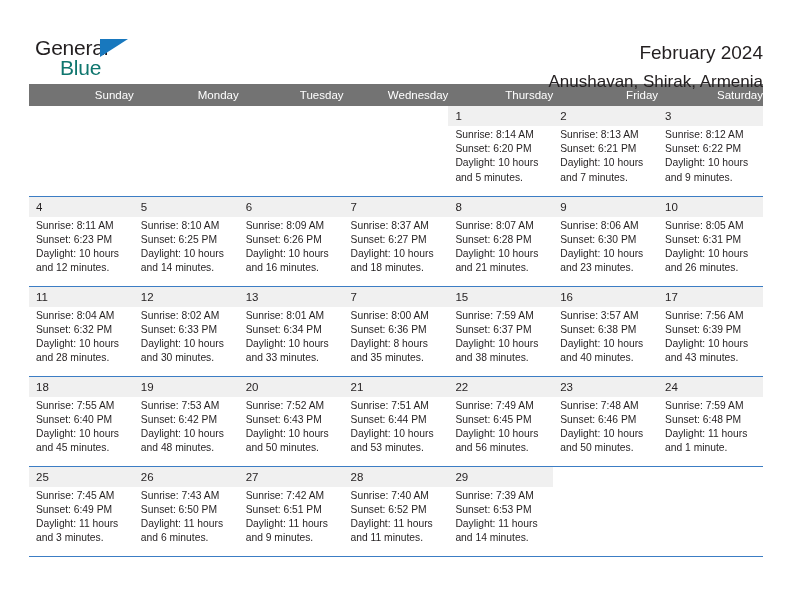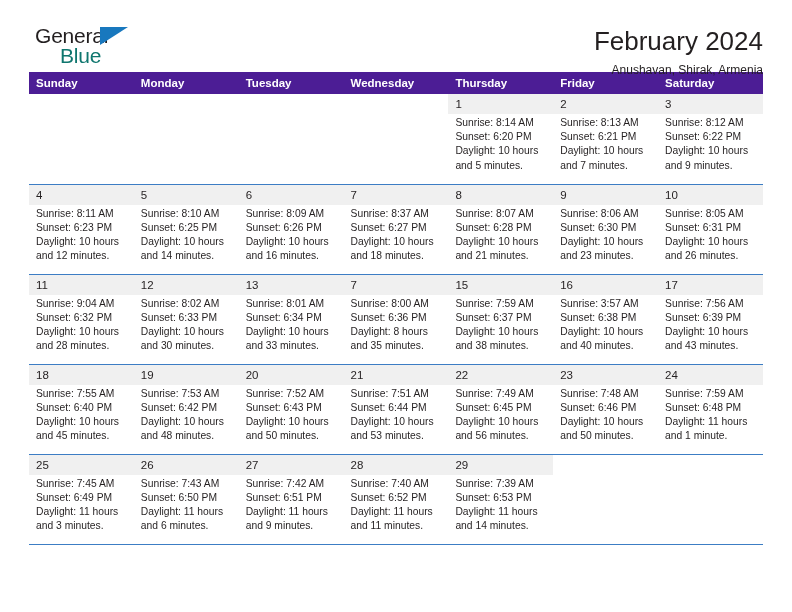--- a/index.html
+++ b/index.html
@@ -12,21 +12,21 @@
     height: 612px;
     font-family: "Liberation Sans", sans-serif;
     color: #231f20;
     overflow: hidden;
   }
   .page {
     position: relative;
     width: 792px;
     height: 612px;
     box-sizing: border-box;
-    padding: 0 29px;
+    padding: 12px 29px;
   }
 
   
   .header {
     display: flex;
     align-items: flex-start;
     justify-content: space-between;
     height: 72px;
     padding-top: 24px;
     box-sizing: border-box;
@@ -62,46 +62,46 @@
     font-size: 21px;
     letter-spacing: -0.2px;
     color: #0f766e;
     line-height: 24px;
   }
   .title-block {
     text-align: right;
     padding-top: 2px;
   }
   .cal-title {
-    font-size: 26px;
+    font-size: 19px;
     line-height: 30px;
     color: #231f20;
     font-weight: normal;
     margin: 0;
     text-align: right;
   }
   .cal-subtitle {
-    font-size: 12px;
+    font-size: 17px;
     line-height: 20px;
     color: #231f20;
     margin: 4px 0 0 0;
   }
 
   
   .calendar {
     width: 734px;
     border-collapse: collapse;
     table-layout: fixed;
   }
   .calendar th {
-    background: #4c1d95;
+    background: #737373;
     color: #ffffff;
     font-size: 11.5px;
-    font-weight: bold;
-    text-align: left;
+    font-weight: normal;
+    text-align: right;
     padding: 5px 0 5px 7px;
     height: 19px;
     box-sizing: border-box;
   }
   .calendar td {
     vertical-align: top;
     padding: 0;
     border-bottom: 1.5px solid #3c7dc4;
     height: 90px;
     box-sizing: border-box;
@@ -280,21 +280,21 @@
                 <div class="wrap">Daylight: 10 hours and 26 minutes.</div>
               </div>
             </div>
           </td>
         </tr>
         <tr>
           <td>
             <div class="cell-inner">
               <span class="daynum">11</span>
               <div class="details">
-                <div>Sunrise: 9:04 AM</div>
+                <div>Sunrise: 8:04 AM</div>
                 <div>Sunset: 6:32 PM</div>
                 <div class="wrap">Daylight: 10 hours and 28 minutes.</div>
               </div>
             </div>
           </td>
           <td>
             <div class="cell-inner">
               <span class="daynum">12</span>
               <div class="details">
                 <div>Sunrise: 8:02 AM</div>

